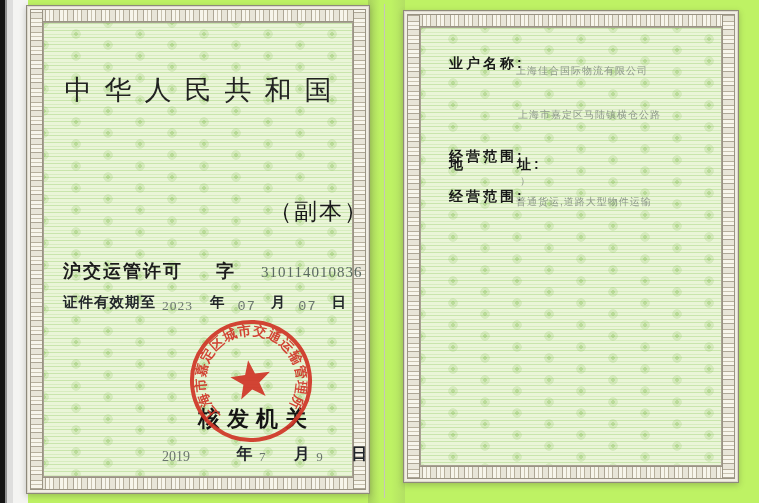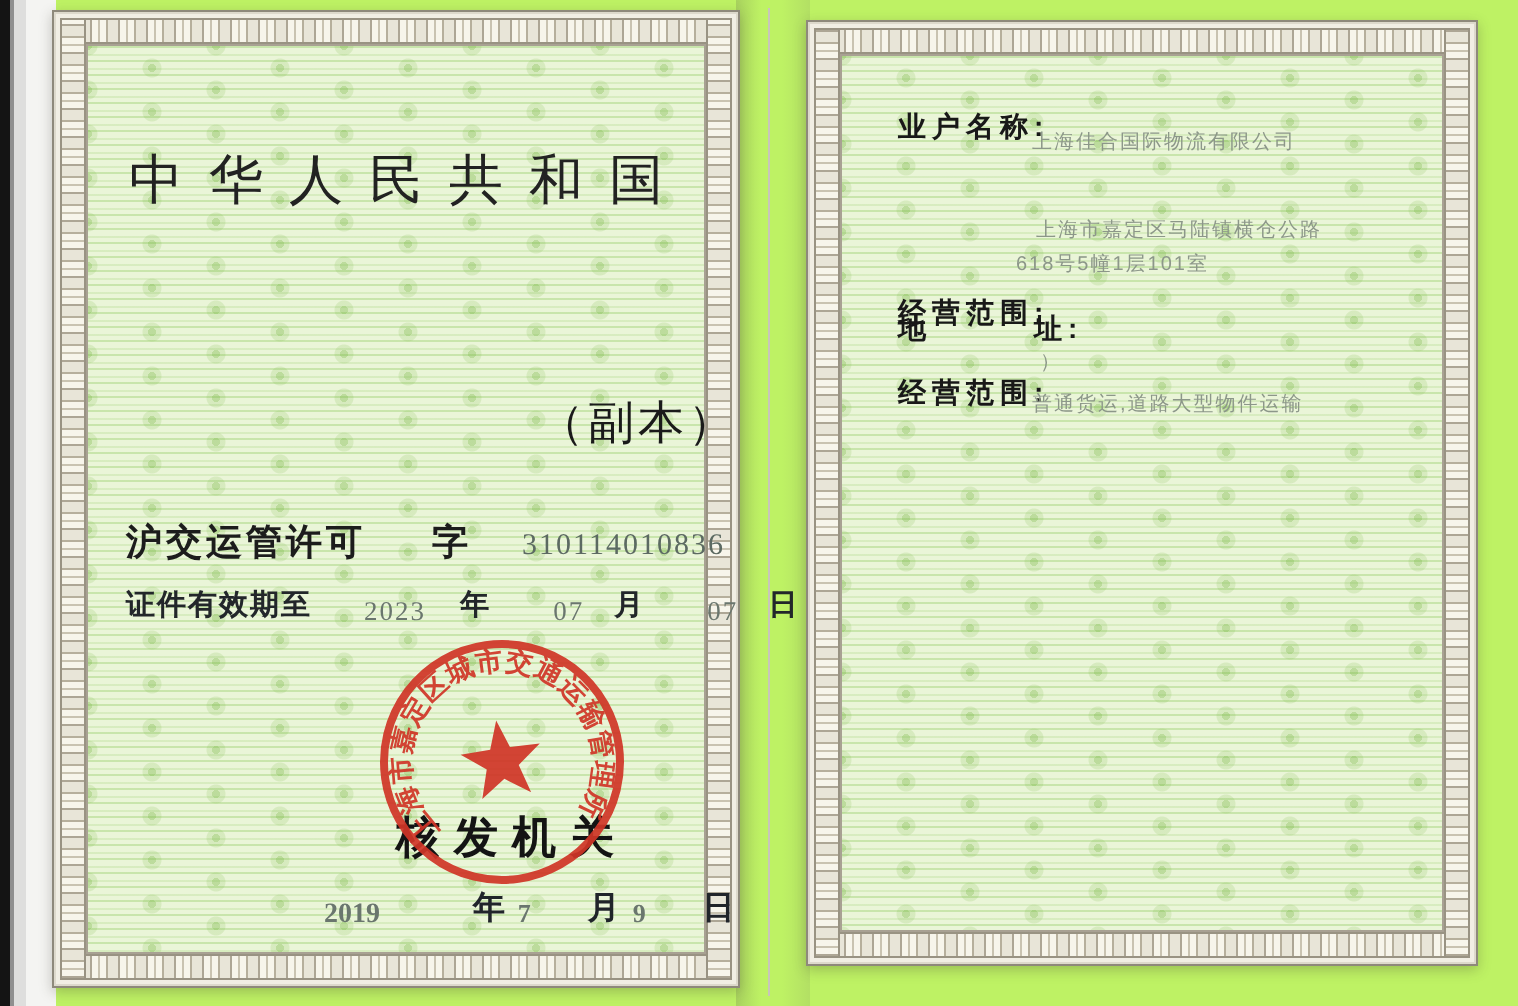--- a/index.html
+++ b/index.html
@@ -66,34 +66,34 @@
   .permit-line .num { margin-left:18px; font-family:"Liberation Serif", serif; font-weight:normal;
                       font-size:15px; color:#5c6a62; letter-spacing:1px; }
   .permit-line .hao { margin-left:34px; }
   .valid-line {
     position:absolute; top:287px; left:36px; white-space:nowrap;
     font-weight:bold; font-size:14.5px; color:#22262a; letter-spacing:1px;
   }
   .valid-line .gnum { position:relative; top:3px; font-weight:normal; font-size:13.5px;
                       color:#6a766e; font-family:"Liberation Serif", serif; }
   .valid-line .u1 { margin-left:12px; } .valid-line .u2 { margin-left:10px; }
-  .valid-line .n1 { margin-left:21px; }  .valid-line .n2 { margin-left:26px; }
+  .valid-line .n1 { margin-left:1px; }  .valid-line .n2 { margin-left:7px;font-family:Liberation Mono, monospace; }
 
   .issuer {
     position:absolute; top:398px; left:171px; white-space:nowrap;
     font-weight:bold; font-size:22px; color:#141414; letter-spacing:7px; z-index:1;
   }
   .stamp { position:absolute; left:159px; top:310px; width:130px; height:130px;
            transform:rotate(-8deg); opacity:.92; z-index:2; }
 
   .issue-date {
     position:absolute; top:438px; left:0; width:100%; white-space:nowrap;
     font-weight:bold; font-size:16px; color:#20242a;
   }
-  .issue-date .gnum { font-weight:bold; font-family:"Liberation Serif", serif;
+  .issue-date .gnum { font-weight:normal; font-family:"Liberation Serif", serif;
                       color:#6a766e; position:relative; top:2px; }
   .issue-date .y  { margin-left:135px; font-size:14px; }
   .issue-date .yu { margin-left:42px; }
   .issue-date .m  { margin-left:2px; font-size:13px; }
   .issue-date .mu { margin-left:24px; }
   .issue-date .d  { margin-left:2px; font-size:13px; }
   .issue-date .du { margin-left:24px; }
 
   
   .flabel {
@@ -174,21 +174,20 @@
     <div class="orn orn-b"></div>
     <div class="orn orn-l"></div>
     <div class="orn orn-r"></div>
     <div class="paper"></div>
 
     <div class="flabel f1-label">业户名称:</div>
     <div class="fvalue f1-value">上海佳合国际物流有限公司</div>
 
     <div class="flabel f2-label">地　　　址:</div>
     <div class="fvalue f2-value1">上海市嘉定区马陆镇横仓公路</div>
-    <div class="fvalue f2-value2">618号5幢1层101室</div>
 
     <div class="flabel f3-label">经营范围:</div>
     <div class="fvalue f3-value2">）</div>
 
     <div class="flabel f4-label">经营范围:</div>
     <div class="fvalue f4-value">普通货运,道路大型物件运输</div>
   </div>
 </div>
 
 </body></html>

